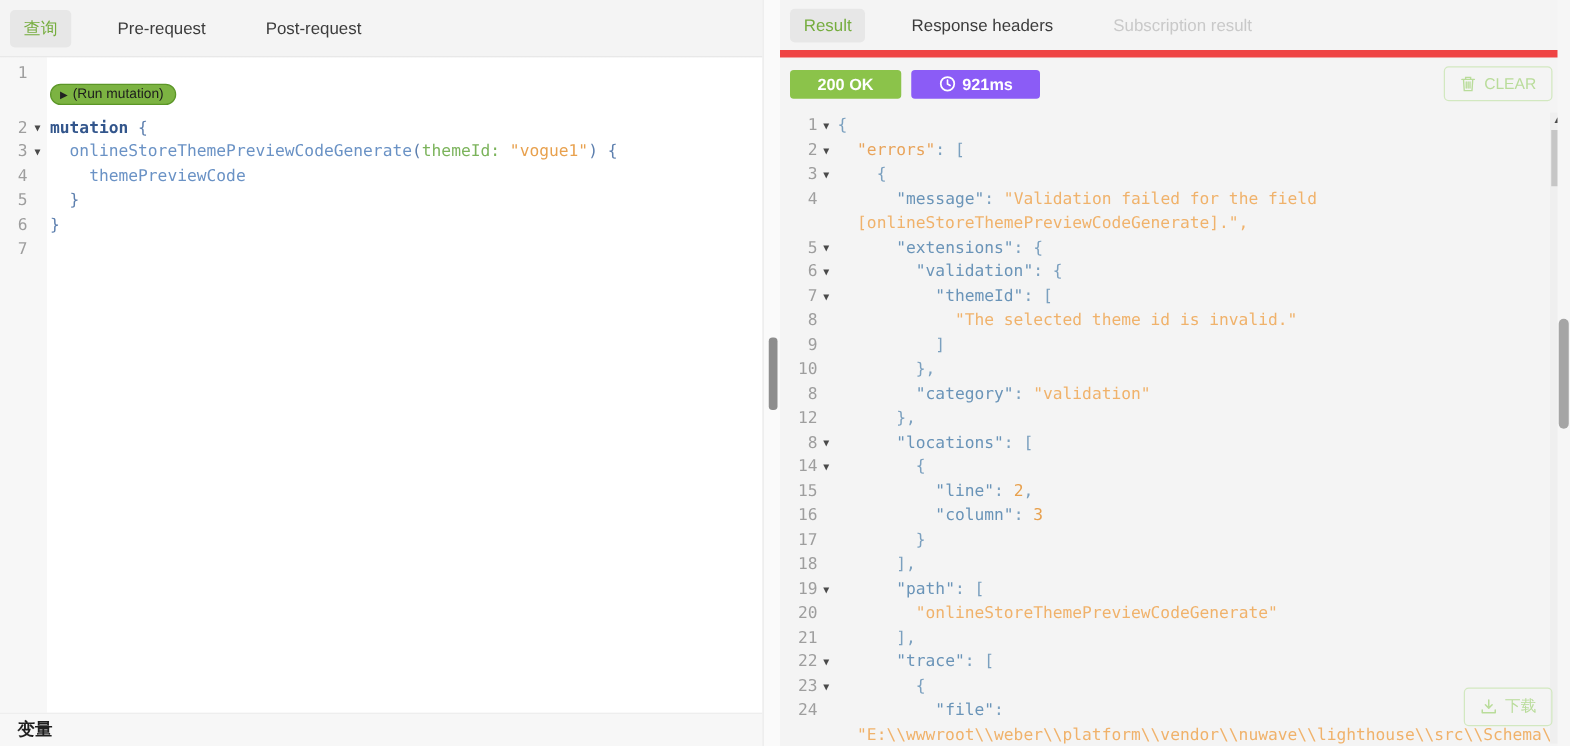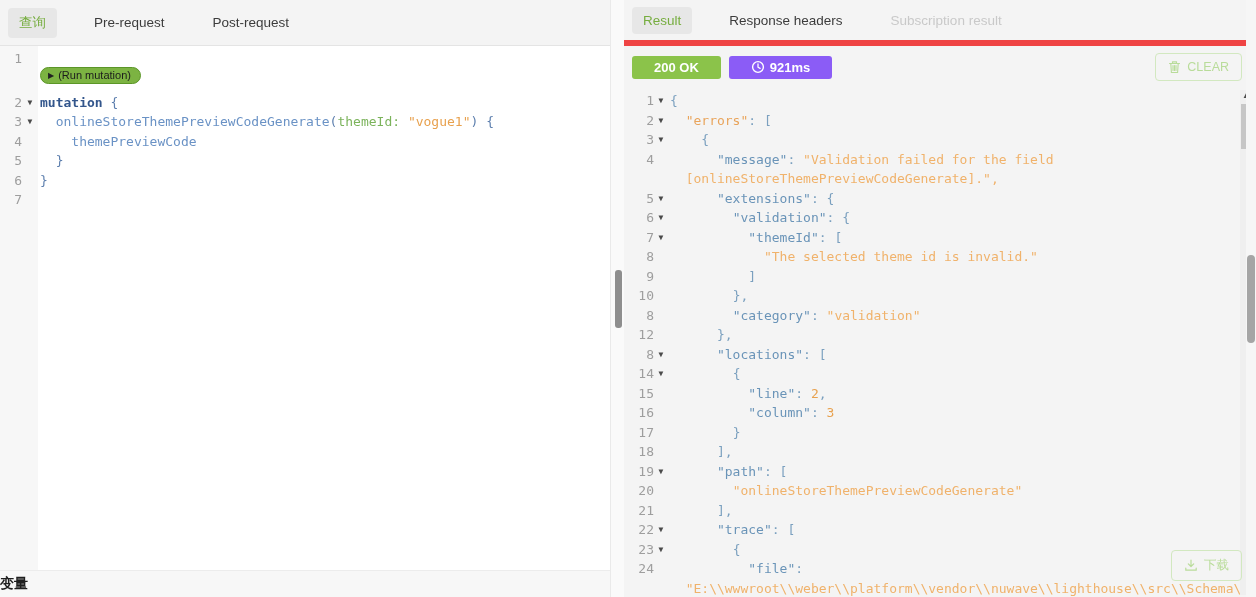--- a/index.html
+++ b/index.html
@@ -13,21 +13,21 @@
   .tab { font-size:13.5px; color:#3c3c3c; padding:6px 11px; border-radius:4px; cursor:pointer; white-space:nowrap; }
   .tab.active { background:#e7e7e7; color:#76ad3f; }
   .tab.disabled { color:#c9c9c9; }
 
   
   .left-pane { width:610px; flex:0 0 610px; display:flex; flex-direction:column; background:#fff; }
   .left-editor { position:relative; flex:1 1 auto; overflow:hidden;
     background:linear-gradient(to right, #f7f7f7 38px, #ffffff 38px);
     font-family:"DejaVu Sans Mono", monospace; font-size:13px; padding-top:3px; }
   .variables-bar { flex:0 0 27px; background:#f7f7f7; border-top:1px solid #ececec;
-    display:flex; align-items:center; }
+    display:flex; align-items:center; padding-left:14px; }
   .variables-label { font-size:14px; font-weight:bold; color:#1f1f1f; }
 
   
   .crow { display:flex; height:19.5px; line-height:19.5px; align-items:stretch; }
   .crow.widget { height:24px; }
   .lnum { display:inline-block; text-align:right; color:#9e9e9e; flex:0 0 auto; }
   .lfold { display:inline-block; flex:0 0 auto; text-align:center; color:#4a4a4a;
     font-size:8px; line-height:19.5px; cursor:pointer; }
   .lcode { white-space:pre; padding-left:2px;text-align:right; }
   .left-editor .lnum { width:22px; }

